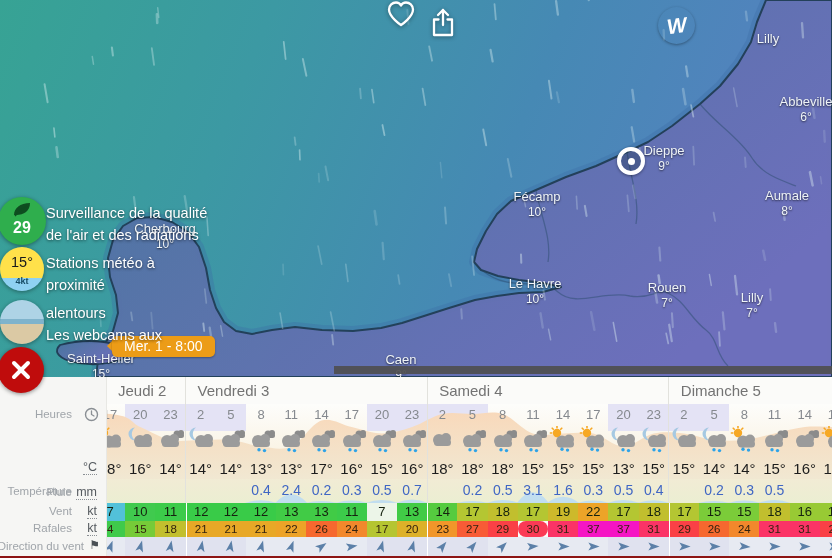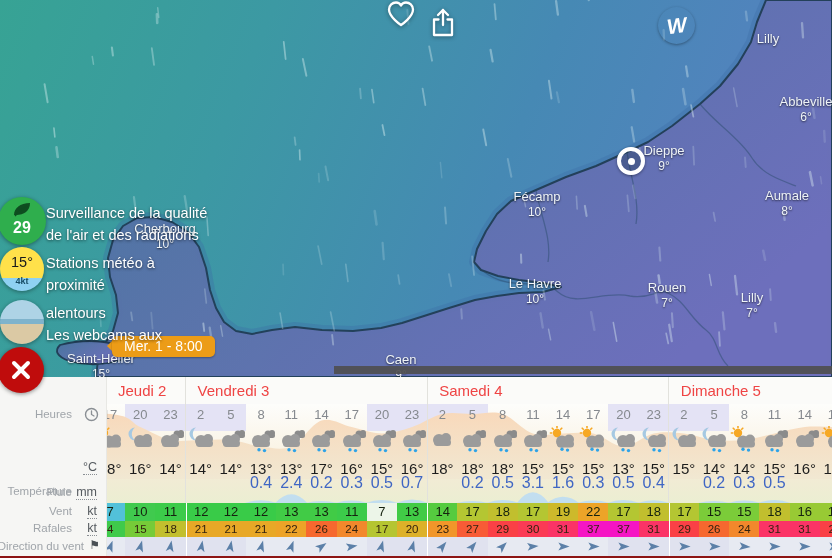--- a/index.html
+++ b/index.html
@@ -34,28 +34,28 @@
             text-shadow:0 1px 3px rgba(0,0,0,.6);white-space:nowrap;}
   .badge{position:absolute;height:21px;line-height:21px;padding:0 12px;border-radius:5px;color:#fff;
          font-size:14px;font-weight:500;z-index:15;box-shadow:0 1px 2px rgba(0,0,0,.3);}
   .badge:before{content:"";position:absolute;left:-8px;top:4px;border:6.5px solid transparent;border-right:8px solid inherit;}
   .badge-tip{position:absolute;width:0;height:0;border:7px solid transparent;z-index:15;}
   .timeline{position:absolute;left:334px;top:366px;width:498px;height:8px;background:#4f4f51;opacity:.93;z-index:14;}
   
   .fc{position:absolute;left:0;top:377px;width:832px;height:181px;background:#fbfbf9;overflow:hidden;z-index:8;}
   .fc .band{position:absolute;left:0;top:27px;width:832px;height:99px;
             background:linear-gradient(180deg,#fdfdfb 0%,#faf4e6 45%,#f3ebd5 70%,#ebeed2 100%);}
-  .daylbl{position:absolute;top:0;height:27px;line-height:28px;font-size:15px;color:#ef4444;z-index:4;}
+  .daylbl{position:absolute;top:0;height:27px;line-height:28px;font-size:15px;color:#737373;z-index:4;}
   .vdiv{position:absolute;top:0;width:1px;height:126px;background:#e2e2dd;z-index:3;}
   .night{position:absolute;top:27px;height:27px;z-index:1;}
   .cell{position:absolute;text-align:center;z-index:2;box-sizing:border-box;}
   .hr{top:27px;height:21px;line-height:22px;font-size:13px;color:#85898e;}
   .ic{top:49px;height:27px;}
   .tc{top:79px;height:26px;line-height:26px;font-size:15px;color:#1d1d1d;}
-  .rc{top:96px;height:20px;line-height:20px;font-size:16px;font-weight:500;}
+  .rc{top:103px;height:20px;line-height:20px;font-size:14px;font-weight:500;}
   .wc{top:126px;height:18px;line-height:18px;font-size:13px;color:#15220f;}
   .gc{top:144px;height:16px;line-height:16px;font-size:11.5px;color:#33230f;}
   .dc{top:160px;height:19px;display:flex;align-items:center;justify-content:center;}
   .daystart{border-left:1.5px solid #fff;}
   .lpanel{position:absolute;left:0;top:0;width:106px;height:181px;background:#f6f6f4;z-index:10;border-right:1px solid #e8e8e4;}
   .lp-label{position:absolute;right:34px;font-size:11.5px;color:#a0a5aa;}
   .lp-unit{position:absolute;right:9px;font-size:12.5px;color:#565b60;border-bottom:1px dotted #8a8f94;}
   .maroon{position:absolute;left:0;top:179px;width:832px;height:2.5px;z-index:11;}
   .closebtn{position:absolute;left:-2px;top:347px;width:46px;height:46px;border-radius:50%;z-index:40;
             box-shadow:0 1px 4px rgba(0,0,0,.45);display:flex;align-items:center;justify-content:center;}
@@ -682,21 +682,21 @@
               <rect x="7" y="14" width="17" height="7" rx="3.5"></rect>
             </g>
             <g transform="" fill="#2ea3e8">
               <circle cx="13" cy="23.8" r="1.7"></circle>
               <circle cx="18.5" cy="24.6" r="1.7"></circle>
             </g>
           </svg></div>
         <div class="cell tc" style="left: 517.8px; width: 30.2px;">15°</div>
         <div class="cell rc" style="left: 517.8px; width: 30.2px; color: rgb(63, 102, 196);">3.1</div>
         <div class="cell wc" style="left: 517.8px; width: 30.2px; background: rgb(180, 198, 50);">17</div>
-        <div class="cell gc" style="left: 517.8px; width: 30.2px; background: rgb(251, 58, 85);">30</div>
+        <div class="cell gc" style="left: 517.8px; width: 30.2px; background: rgb(251, 58, 85); border-radius: 8px;">30</div>
         <div class="cell dc" style="left: 517.8px; width: 30.2px; background: rgb(231, 234, 242);">
           <svg width="15" height="15" viewBox="-8 -8 16 16" style="transform:rotate(85deg)">
             <path d="M0 -6.5 L4.2 5.5 L0 2.8 L-4.2 5.5 Z" fill="#5c80a8"></path>
           </svg>
         </div>
         <div class="cell hr" style="left: 548px; width: 30.2px;">14</div>
         <div class="cell ic" style="left: 548px; width: 30.2px;"><svg width="30" height="27" viewBox="0 0 30 27">
             <g>
               <circle cx="9" cy="7" r="4.2" fill="#f6a824"></circle>
               <g stroke="#f6a824" stroke-width="1.6" stroke-linecap="round">

